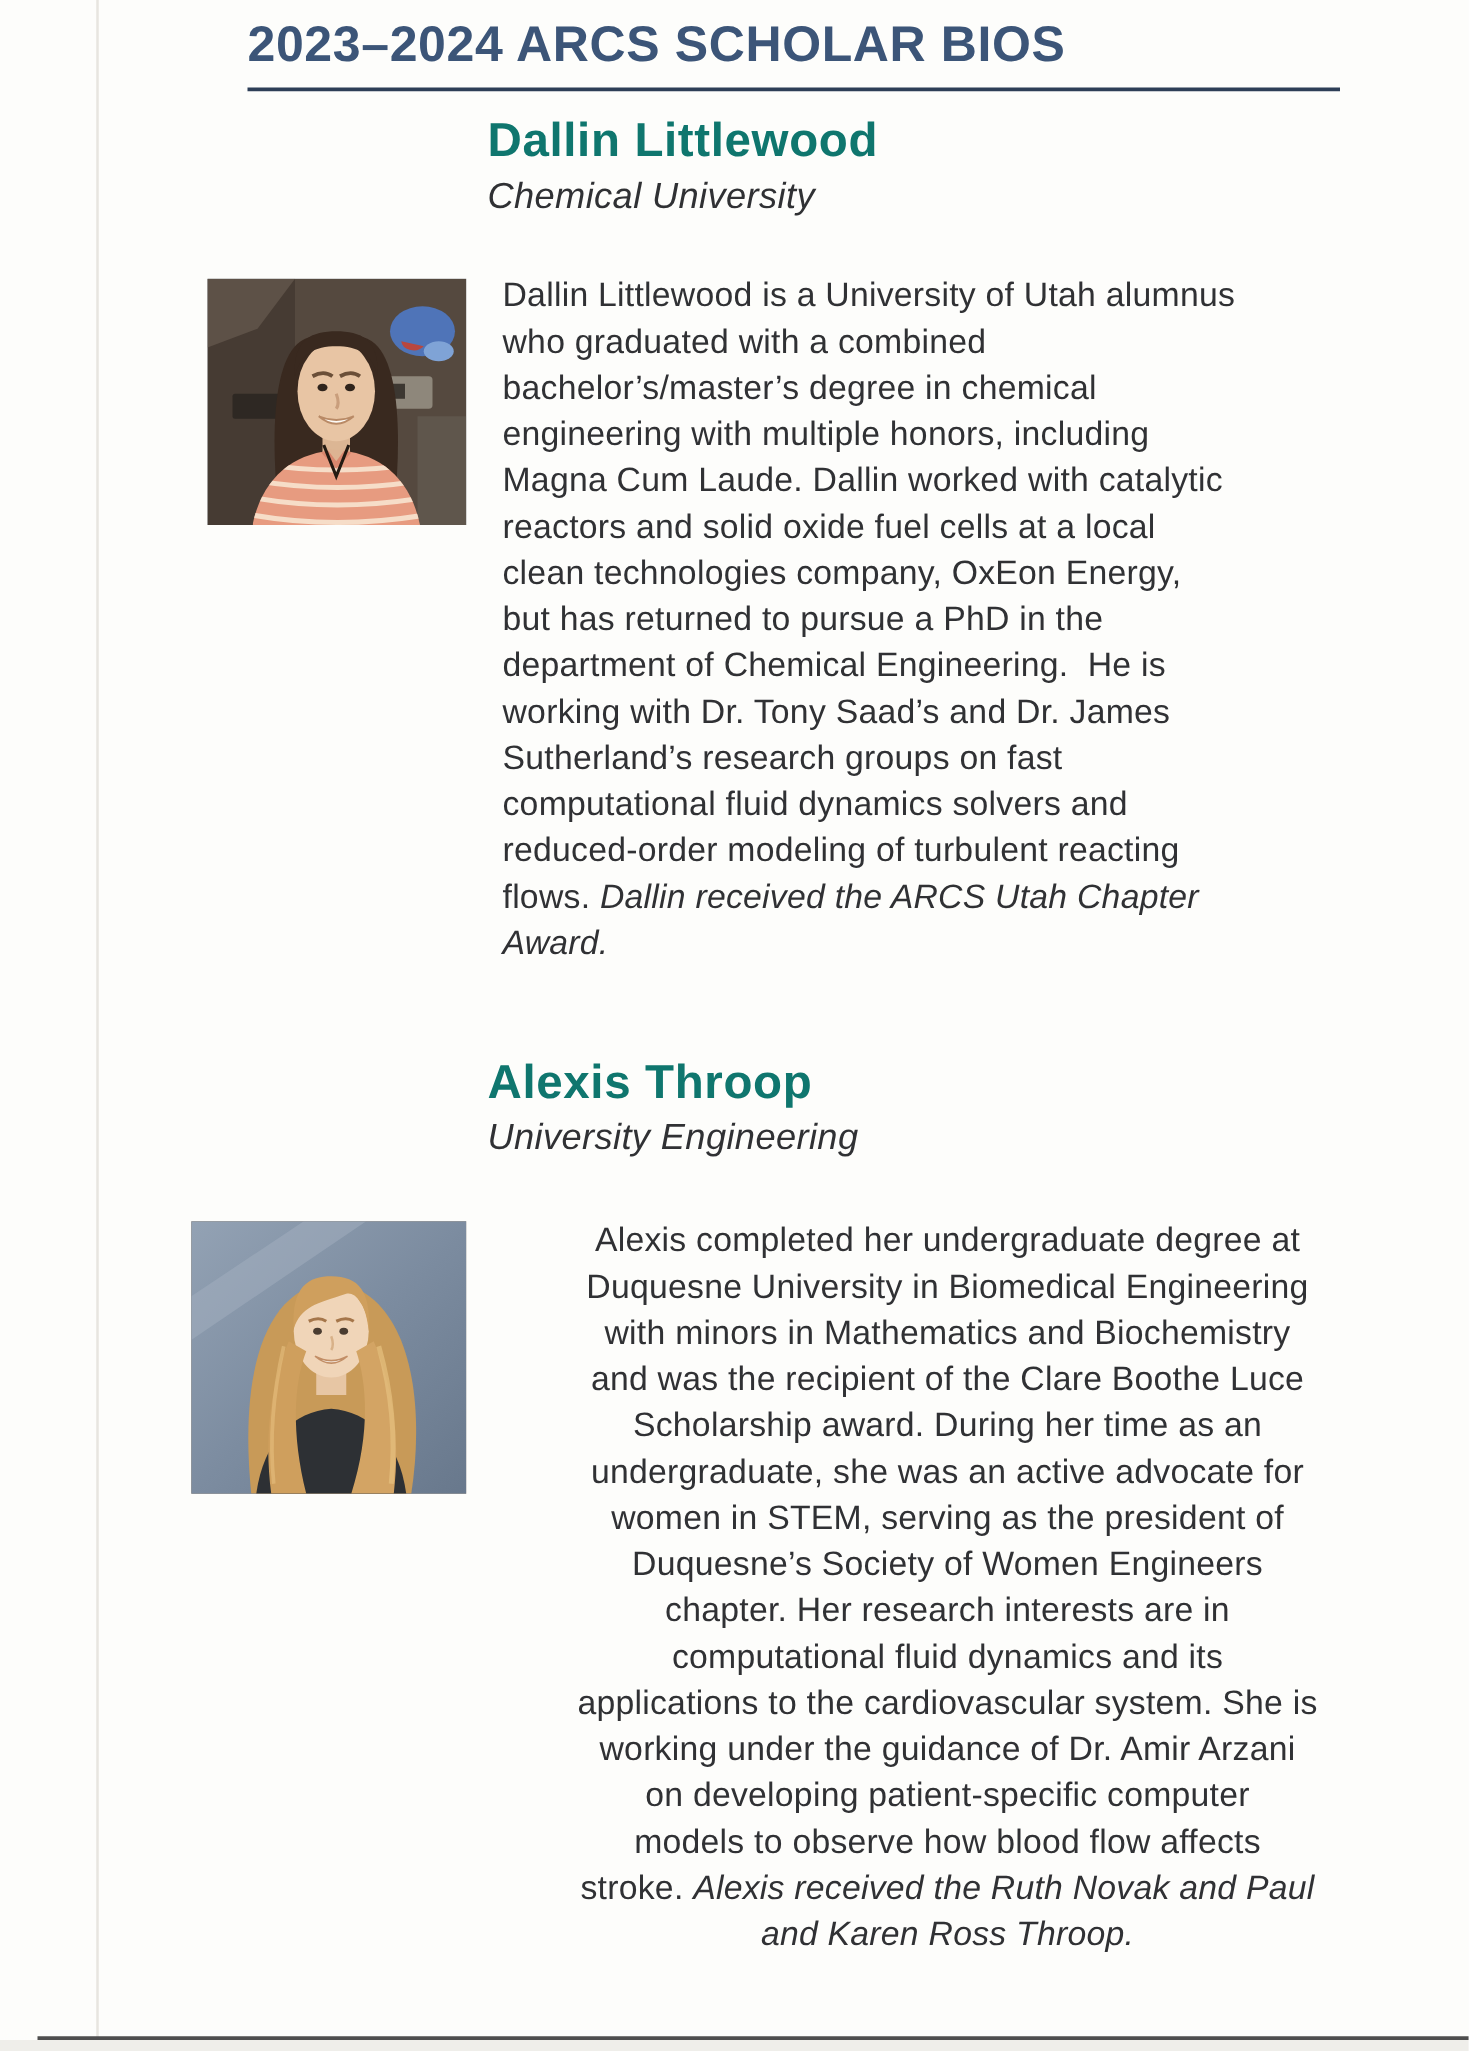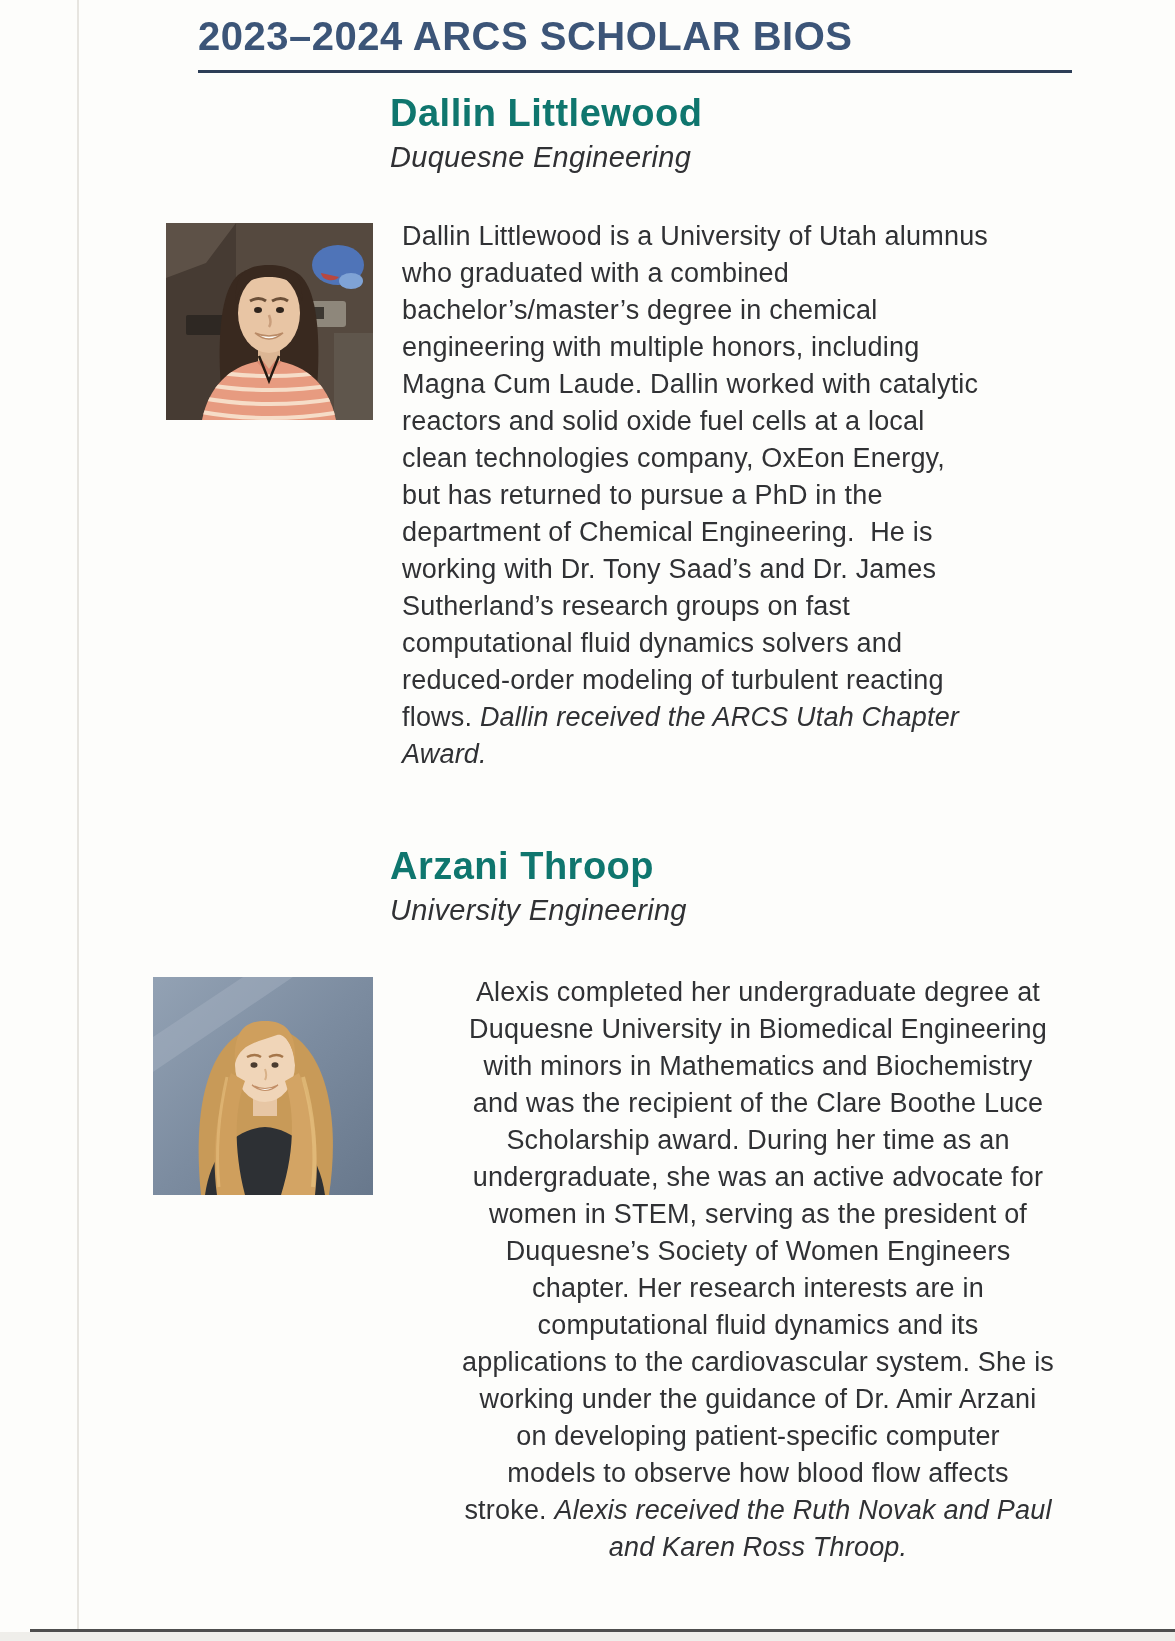--- a/index.html
+++ b/index.html
@@ -54,21 +54,21 @@
 
 <div class="page">
 
   <div class="fold-line"></div>
   <div class="right-shadow"></div>
 
   <h1 class="title">2023–2024 ARCS SCHOLAR BIOS</h1>
   <div class="title-rule"></div>
 
   <h2 class="name n1">Dallin Littlewood</h2>
-  <div class="field f1">Duquesne Engineering</div>
+  <div class="field f1">Chemical University</div>
 
   <div class="photo p1">
     <svg viewBox="0 0 207 197" width="207" height="197">
       <defs>
         <clipPath id="shirt1">
             <path d="M36,197 C44,158 70,139 103,137 C136,139 162,158 170,197 Z"></path>
           </clipPath>
       </defs>
       <rect width="207" height="197" fill="#55493f"></rect>
       <rect width="70" height="197" fill="#463b33"></rect>
@@ -114,21 +114,21 @@
 clean technologies company, OxEon Energy,
 but has returned to pursue a PhD in the
 department of Chemical Engineering.  He is
 working with Dr. Tony Saad’s and Dr. James
 Sutherland’s research groups on fast
 computational fluid dynamics solvers and
 reduced-order modeling of turbulent reacting
 flows. </span><span class="award">Dallin received the ARCS Utah Chapter
 Award.</span></p>
 
-  <h2 class="name n2">Arzani Throop</h2>
+  <h2 class="name n2">Alexis Throop</h2>
   <div class="field f2">University Engineering</div>
 
   <div class="photo p2">
     <svg viewBox="0 0 220 218" width="220" height="218">
       <defs>
         <linearGradient id="bg2" x1="0" y1="0" x2="1" y2="1">
           <stop offset="0" stop-color="#93a2b4"></stop>
           <stop offset="0.5" stop-color="#7c8ca0"></stop>
           <stop offset="1" stop-color="#68788c"></stop>
         </linearGradient>

